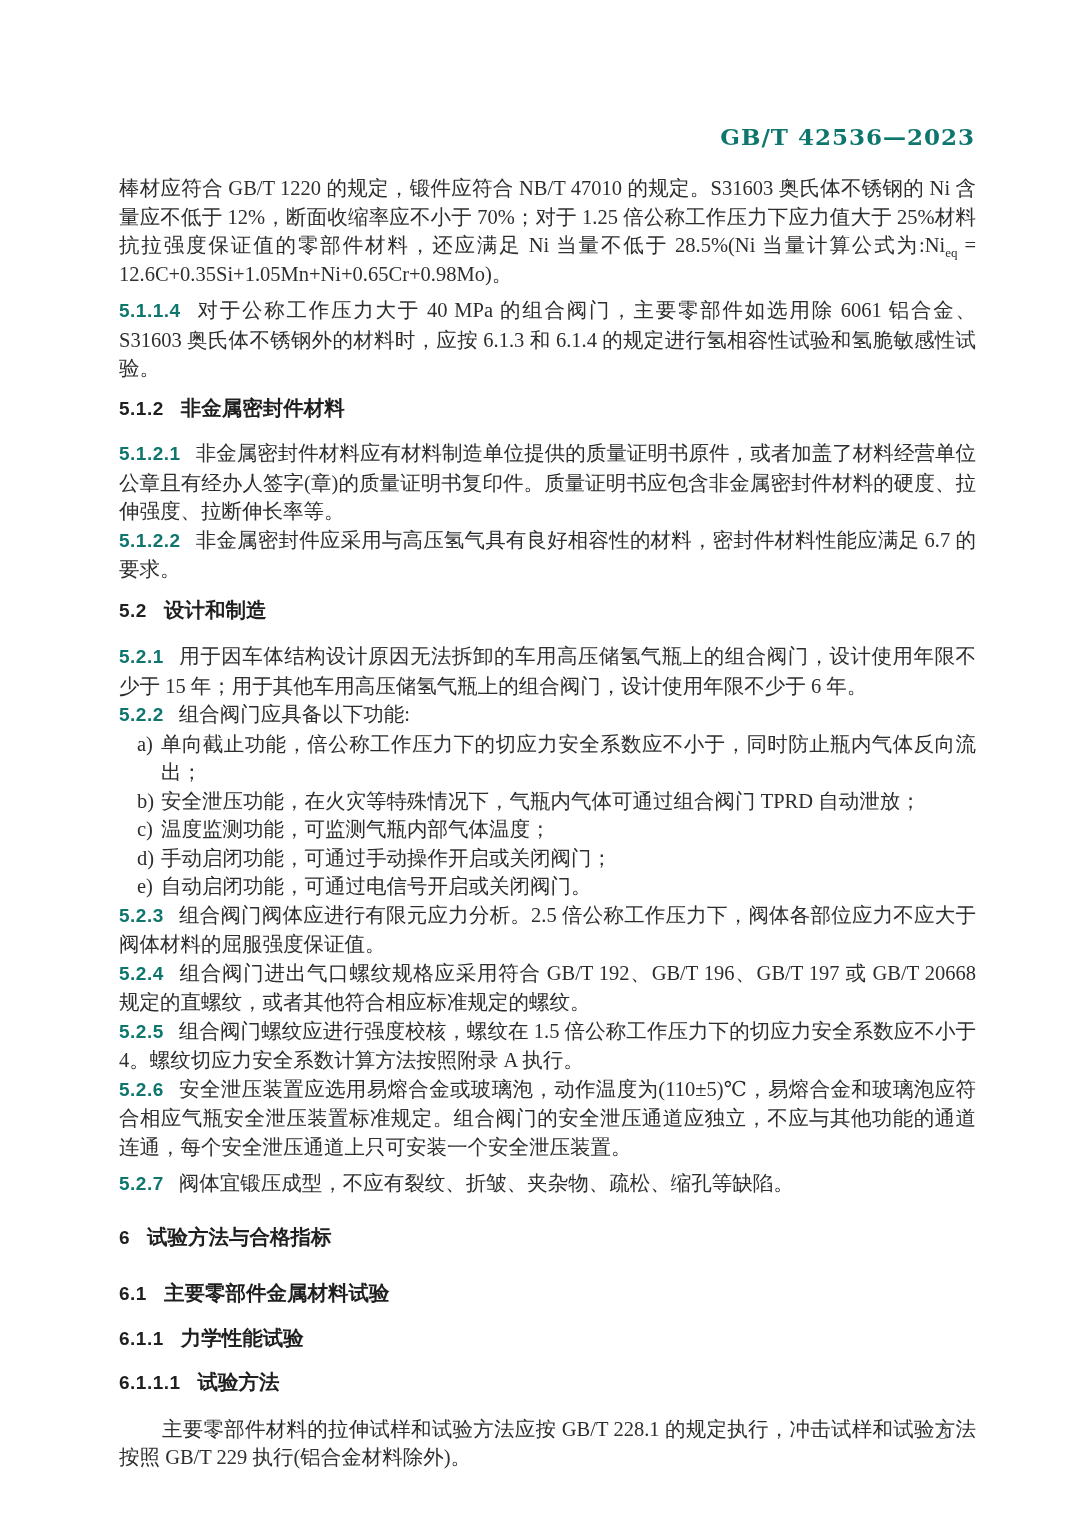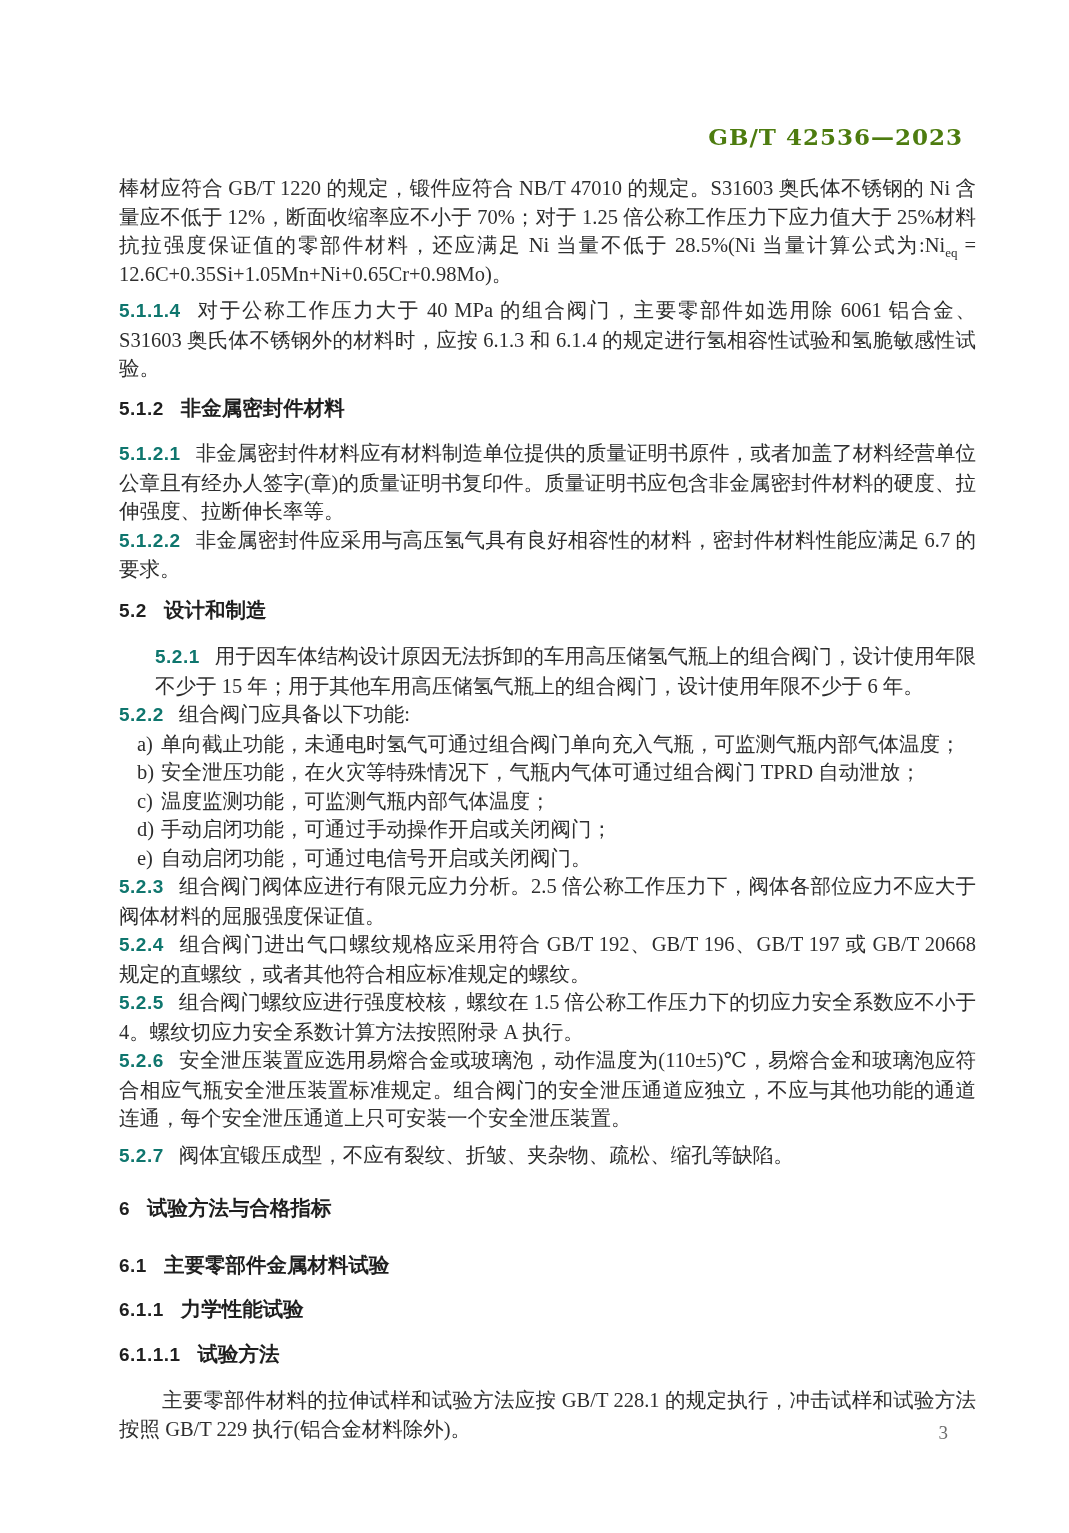--- a/index.html
+++ b/index.html
@@ -8,25 +8,25 @@
     width: 1069px;
     height: 1533px;
     background: #ffffff;
     font-family: "Liberation Serif", "DejaVu Serif", serif;
     color: #2e2e2e;
     overflow: hidden;
   }
   .running-head {
     position: absolute;
     top: 123px;
-    right: 106px;
+    right: 94px;
     font-size: 23px;
     font-weight: 700;
     letter-spacing: 1px;
-    color: #4d7c0f;
+    color: #0f766e;
     font-family: "DejaVu Serif", "Liberation Serif", serif;
     text-align: center;
   }
   .content {
     position: absolute;
     left: 119px;
     width: 857px;
     top: 174px;
   }
   .para {
@@ -57,21 +57,21 @@
     font-weight: 700;
     font-size: 19px;
     margin-right: 17px;
     letter-spacing: 0.5px;
   }
   sub.formula-sub { font-size: 13px; line-height: 0; }
   .mt-c5114  { margin-top: 8px; }
   .mt-h512   { margin-top: 11px; }
   .mt-c5121  { margin-top: 16px; }
   .mt-h52    { margin-top: 12px; }
-  .mt-c521   { margin-top: 17px; margin-left: 36px; }
+  .mt-c521   { margin-top: 17px; }
   .mt-c527   { margin-top: 8px; }
   .mt-h6     { margin-top: 24px; }
   .mt-h61    { margin-top: 27px; }
   .mt-h611   { margin-top: 15px; }
   .mt-h6111  { margin-top: 15px; }
   .mt-final  { margin-top: 17px; }
   .func-list { margin: 0; padding: 0; list-style: none; }
   .func-item {
     display: flex;
     padding-left: 18px;
@@ -114,21 +114,21 @@
 
     <p class="subhead mt-h52"><span class="clause-num">5.2</span><span>设计和制造</span></p>
 
     <p class="para mt-c521"><span class="clause-num">5.2.1</span><span>用于因车体结构设计原因无法拆卸的车用高压储氢气瓶上的组合阀门，设计使用年限不少于 15 年；用于其他车用高压储氢气瓶上的组合阀门，设计使用年限不少于 6 年。</span></p>
 
     <p class="para"><span class="clause-num">5.2.2</span><span>组合阀门应具备以下功能:</span></p>
 
     <ul class="func-list">
       <li class="func-item">
           <span class="marker">a)</span>
-          <span class="func-text">单向截止功能，未通电时氢气可通过组合阀门单向充入气瓶，可监测气瓶内部气体温度；</span>
+          <span class="func-text">单向截止功能，倍公称工作压力下的切应力安全系数应不小于，同时防止瓶内气体反向流出；</span>
         </li>
       <li class="func-item">
           <span class="marker">b)</span>
           <span class="func-text">安全泄压功能，在火灾等特殊情况下，气瓶内气体可通过组合阀门 TPRD 自动泄放；</span>
         </li>
       <li class="func-item">
           <span class="marker">c)</span>
           <span class="func-text">温度监测功能，可监测气瓶内部气体温度；</span>
         </li>
       <li class="func-item">

